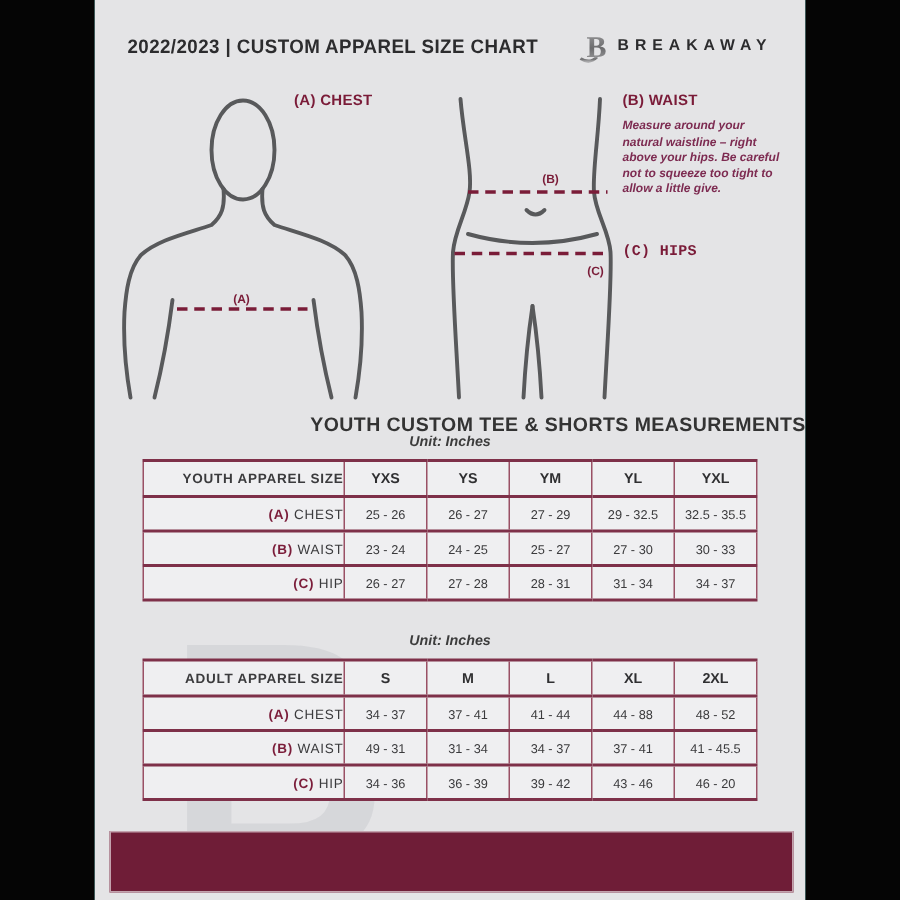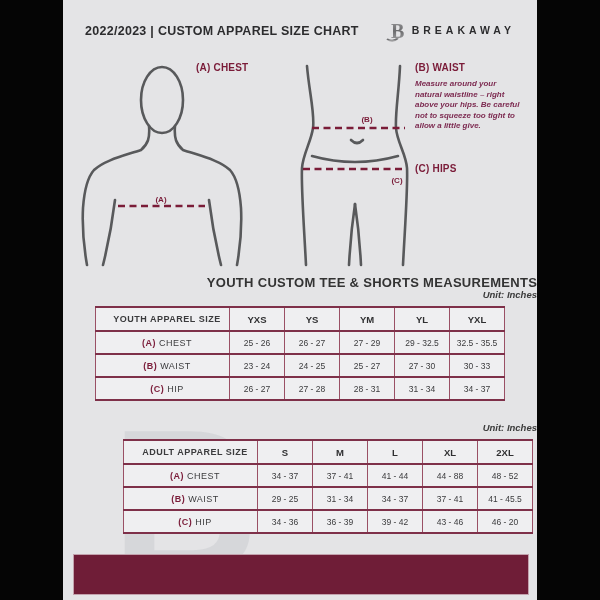--- a/index.html
+++ b/index.html
@@ -14,44 +14,44 @@
               transform:scaleX(.96);transform-origin:left center;white-space:nowrap;}
   .brand{display:flex;align-items:center;gap:5px;}
   .brand-name{font-size:10.5px;font-weight:800;color:#2c2c2e;letter-spacing:4px;white-space:nowrap;text-align:center;}
 
   
   .guide{position:absolute;z-index:2;}
   .guide h3{margin:0 0 6px 0;font-size:10px;font-weight:800;color:#7a1b38;letter-spacing:.2px;}
   .guide p{margin:0;font-size:8px;font-style:italic;font-weight:600;color:#7d2b51;line-height:1.32;}
   .g-chest{left:133px;top:62px;width:97px;}
   .g-waist{left:352px;top:62px;width:106px;}
-  .g-hips{left:352px;top:163px;width:106px;}
+  .g-hips{left:352px;top:163px;width:106px;font-family:Liberation Mono, monospace;}
 
   .diagram{position:absolute;left:0;top:56px;z-index:1;}
   .fig{fill:none;stroke:#58595b;stroke-width:2.6;stroke-linecap:round;}
   .dash{stroke:#7a1c38;stroke-width:2.4;stroke-dasharray:7 4.5;}
   .marker{font-size:8px;font-weight:800;fill:#7a1c38;}
 
   
   .sec-title{position:absolute;left:0;width:546px;text-align:center;font-size:13px;
              font-weight:800;color:#333;letter-spacing:.3px;z-index:2;padding-left:36px;}
-  .sec-unit{position:absolute;left:0;width:474px;text-align:right;font-size:9.5px;
+  .sec-unit{position:absolute;left:0;width:474px;text-align:center;font-size:9.5px;
             font-style:italic;font-weight:600;color:#3c3c3c;z-index:2;}
   .t-youth-title{top:275px;} .t-youth-unit{top:289px;}
   .t-adult-title{top:408px;} .t-adult-unit{top:422px;}
 
   
   .size-table{position:absolute;left:32px;width:410px;border-collapse:collapse;table-layout:fixed;z-index:2;}
-  .tbl-youth{top:306px;} .tbl-adult{top:439px;margin-left:28px;}
+  .tbl-youth{top:306px;} .tbl-adult{top:439px;}
   .size-table td{background:#efeff1;border-left:1px solid #9a5065;border-right:1px solid #9a5065;
                  border-top:2px solid #7e3049;border-bottom:2px solid #7e3049;
                  height:21px;padding:0;text-align:center;color:#3b3b3d;font-size:8.5px;}
   .size-table tr.head-row td{height:22px;}
   .c-label{width:134px;} .c-size{width:55px;}
-  .size-table td.label-cell{text-align:center;padding-left:9px;font-size:9px;letter-spacing:.5px;color:#3b3b3d;}
+  .size-table td.label-cell{text-align:right;padding-left:9px;font-size:9px;letter-spacing:.5px;color:#3b3b3d;}
   .size-table td.head-label{font-weight:600;}
   .size-table td.size-head{font-weight:800;font-size:9.5px;color:#2f2f31;}
   .prefix{color:#7b1d3a;font-weight:800;margin-right:3px;}
 
   
   .watermark{position:absolute;left:48px;top:398px;font-size:205px;line-height:1;
              font-weight:800;color:rgba(100,105,115,0.10);z-index:0;user-select:none;}
   .footer-bar{position:absolute;left:10px;top:554px;width:454px;height:39px;
               background:#6f1d37;border:1px solid #c3a2ad;z-index:3;}
 </style>
@@ -186,21 +186,21 @@
       <tr>
         <td class="label-cell"><span class="prefix">(A)</span><span>CHEST</span></td>
         <td>34 - 37</td>
         <td>37 - 41</td>
         <td>41 - 44</td>
         <td>44 - 88</td>
         <td>48 - 52</td>
       </tr>
       <tr>
         <td class="label-cell"><span class="prefix">(B)</span><span>WAIST</span></td>
-        <td>29 - 25</td>
+        <td>49 - 31</td>
         <td>31 - 34</td>
         <td>34 - 37</td>
         <td>37 - 41</td>
         <td>41 - 45.5</td>
       </tr>
       <tr>
         <td class="label-cell"><span class="prefix">(C)</span><span>HIP</span></td>
         <td>34 - 36</td>
         <td>36 - 39</td>
         <td>39 - 42</td>

